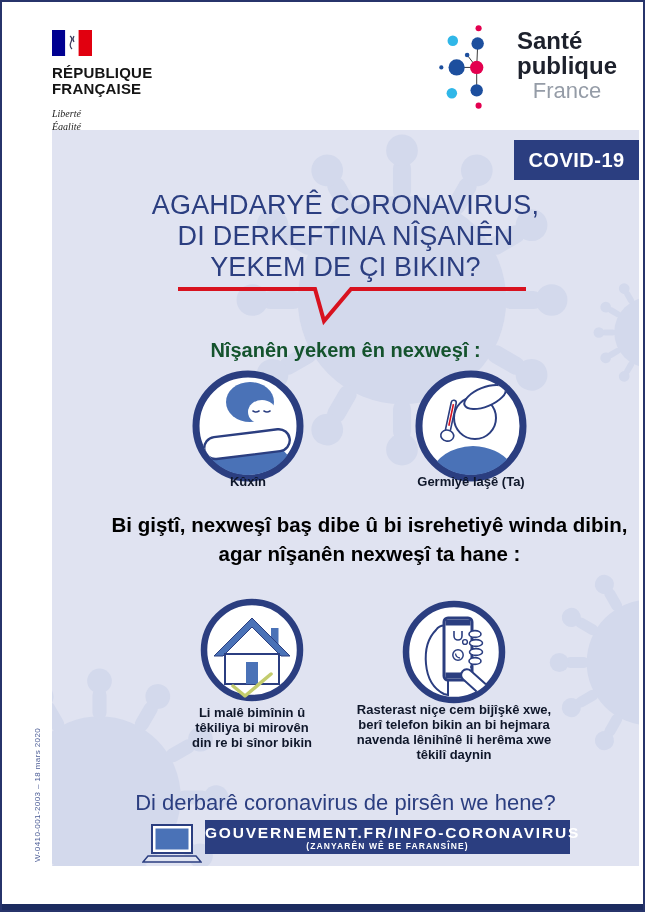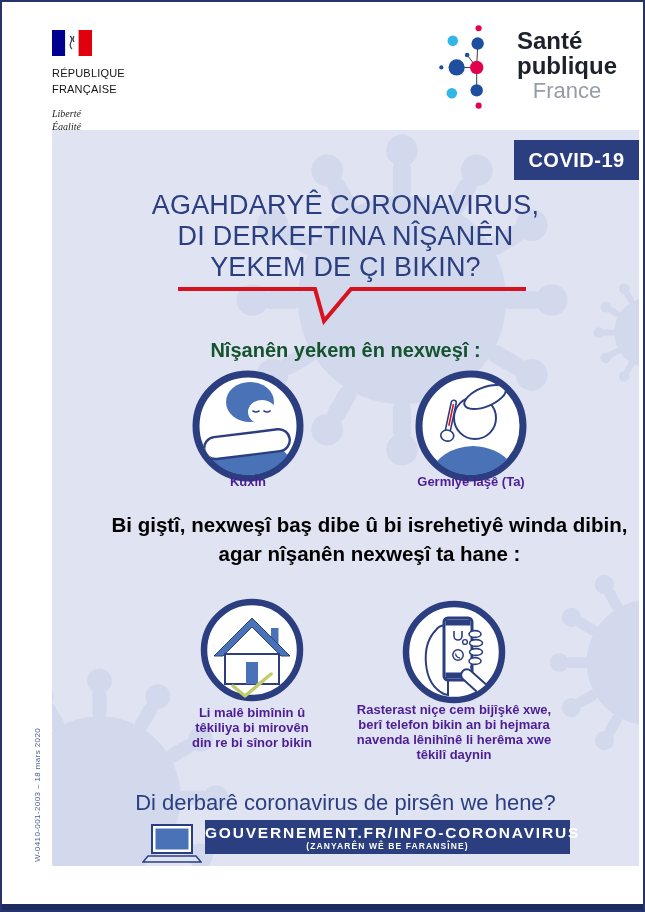--- a/index.html
+++ b/index.html
@@ -3,41 +3,41 @@
 <meta charset="utf-8">
 <style>
   html,body { margin:0; padding:0; background:#f0f0f0; }
   .poster {
     position:relative; width:645px; height:912px; box-sizing:border-box;
     background:#ffffff; border:2px solid #27346b; overflow:hidden;
     font-family:"Liberation Sans","DejaVu Sans",sans-serif;
   }
   
   .rf-logo { position:absolute; left:50px; top:28px; width:120px; }
-  .rf-name { margin-top:5px; font-size:11px; line-height:16px; font-weight:normal; color:#141414; letter-spacing:0.2px; }
+  .rf-name { margin-top:5px; font-size:15px; line-height:16px; font-weight:bold; color:#141414; letter-spacing:0.2px; }
   .rf-motto { margin-top:10px; font-family:"Liberation Serif","DejaVu Serif",serif; font-style:italic; font-size:10px; line-height:13px; color:#222; }
   .spf-logo { position:absolute; left:425px; top:16px; display:flex; align-items:center; }
   .spf-text { margin-left:4px; }
   .spf-name { font-size:24px; line-height:25px; font-weight:bold; color:#1d212c; }
   .spf-france { font-size:22px; line-height:26px; color:#959ca7;text-align:center; }
   
   .panel { position:absolute; left:50px; top:128px; width:587px; height:736px; background:#e0e3f1; overflow:hidden; }
   .wm { position:absolute; color:#d3d9ec; }
   .badge {
     position:absolute; right:0; top:10px; width:125px; height:40px; background:#2b3e80;
     color:#fff; font-size:20px; font-weight:bold; letter-spacing:0.5px;
     display:flex; align-items:center; justify-content:center;
   }
   .title { position:absolute; top:60px; left:0; width:100%; text-align:center;
     color:#2b3e80; font-size:27px; line-height:31px; font-weight:400; letter-spacing:0.2px; }
   .pointer-svg { position:absolute; left:0; top:150px; }
   .sym-heading { position:absolute; top:209px; left:0; width:100%; text-align:center;
     color:#14532d; font-size:20px; font-weight:800; }
   .icon-circle { position:absolute; }
-  .cap { position:absolute; text-align:center; color:#4c1d95; font-size:13px; font-weight:bold; line-height:15px; }
+  .cap { position:absolute; text-align:center; color:#0f172a; font-size:13px; font-weight:bold; line-height:15px; }
   .advice-heading { position:absolute; top:380px; left:0; width:100%; text-align:center;
     color:#000000; font-size:20.5px; line-height:29px; font-weight:800;padding-left:24px; }
   .question { position:absolute; top:660px; left:0; width:100%; text-align:center;
     color:#2b3e80; font-size:22px; font-weight:500; }
   .laptop { position:absolute; left:90px; top:693px; }
   .banner { position:absolute; left:153px; top:690px; width:365px; height:34px; background:#2b3e80;
     color:#fff; text-align:center; }
   .banner-site { margin-top:3px; font-size:15.5px; font-weight:bold; letter-spacing:1.8px; line-height:19px; white-space:nowrap; }
   .banner-note { font-size:8.5px; font-weight:bold; letter-spacing:1.1px; line-height:9px; }
   

